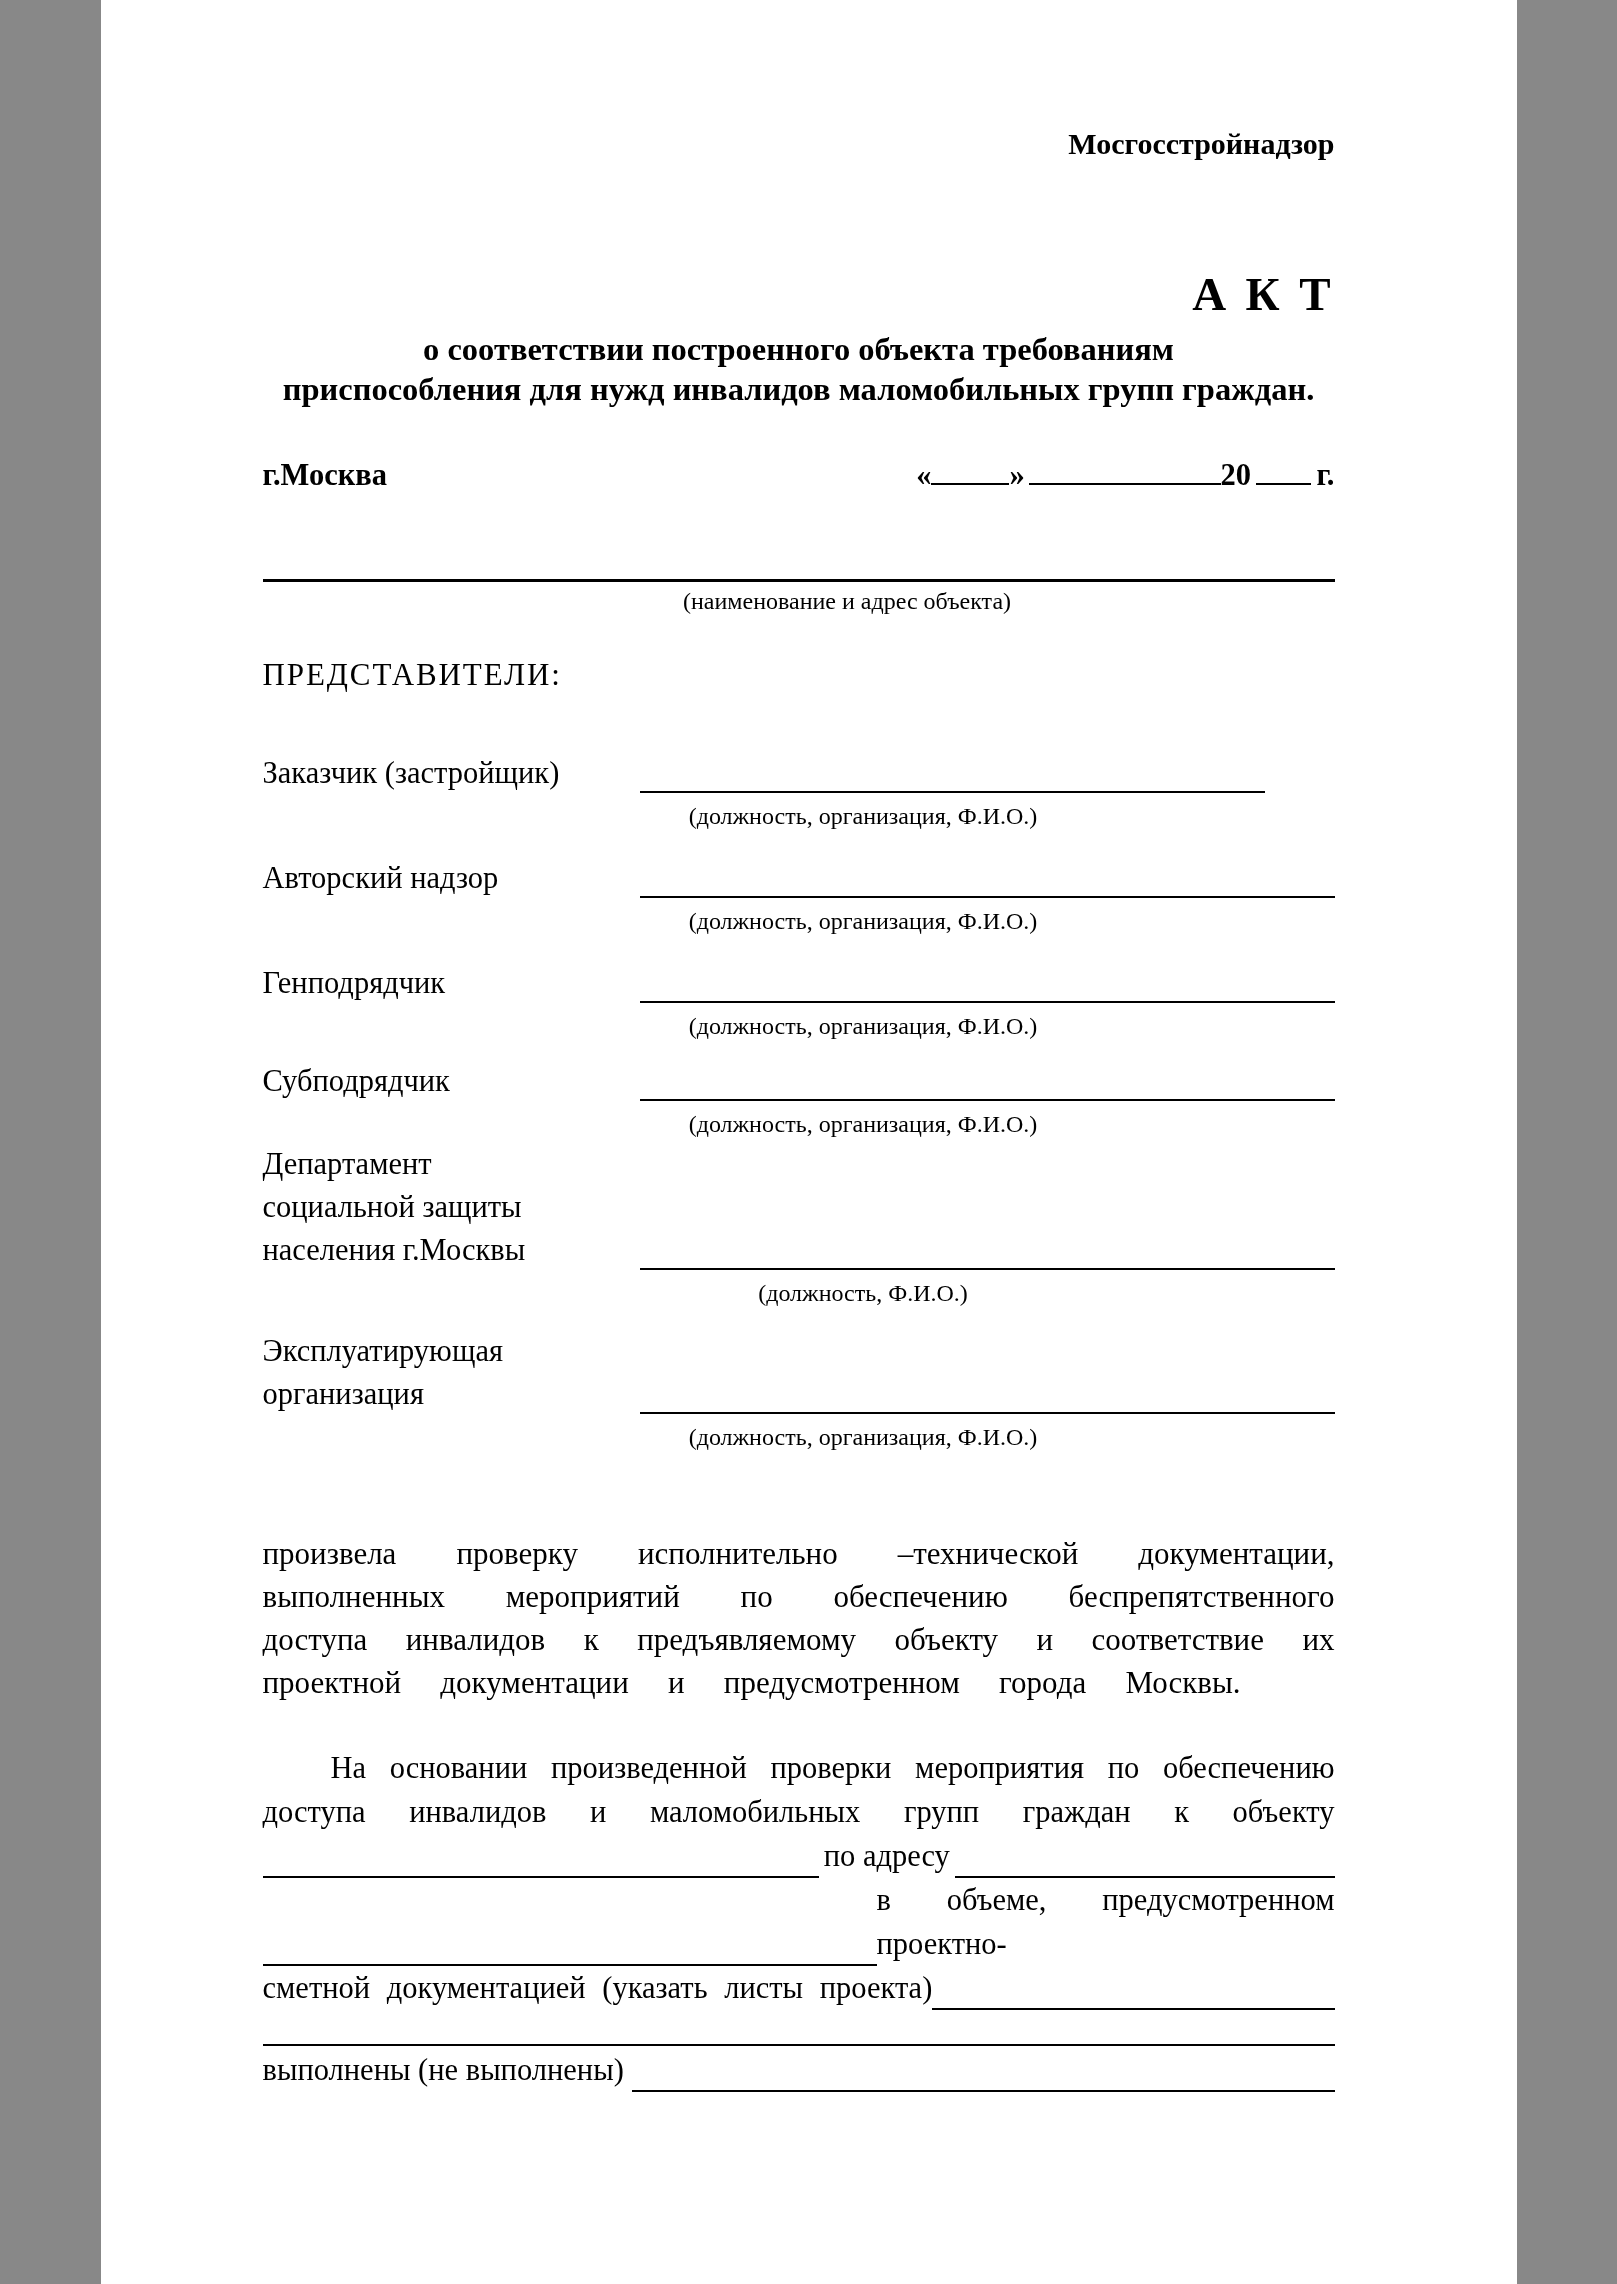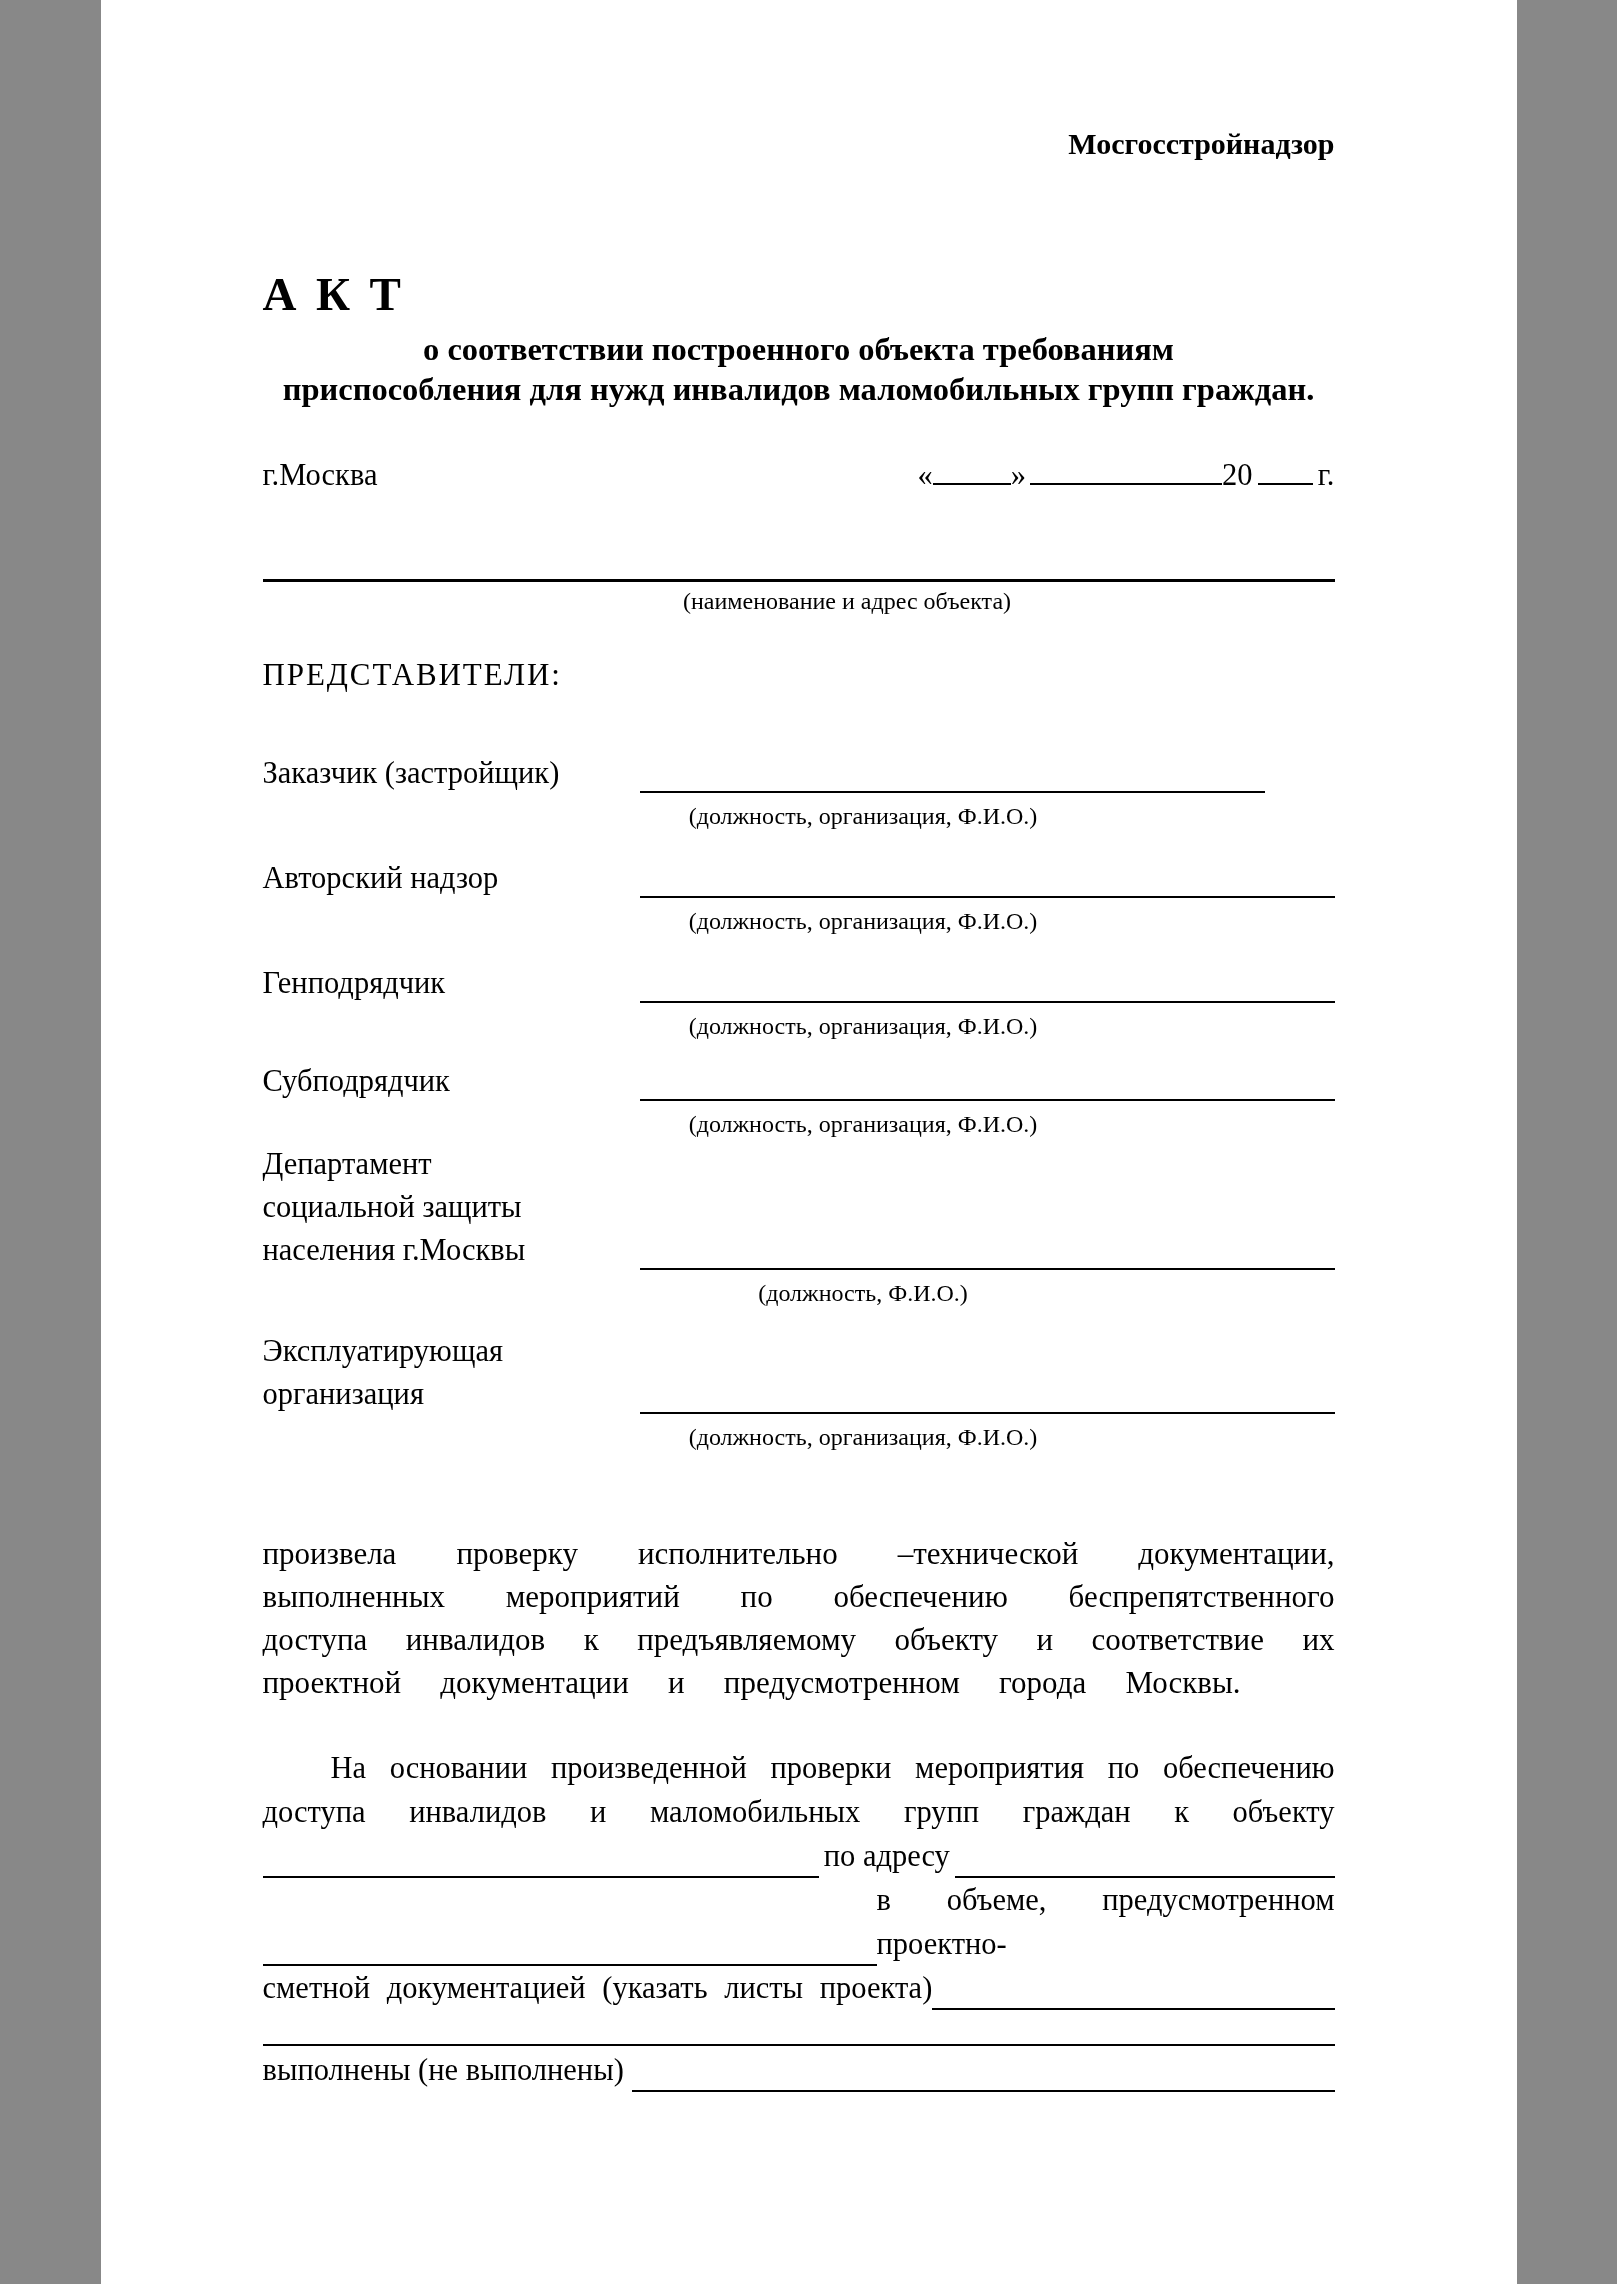--- a/index.html
+++ b/index.html
@@ -8,24 +8,24 @@
     width:1416px; height:2284px;
     margin:0 auto;
     background:#ffffff;
     color:#000;
     font-family:"Liberation Serif", serif;
     box-sizing:border-box;
     padding:127px 182px 39px 162px;
     overflow:hidden;
   }
   .org { text-align:right; font-weight:bold; font-size:30px; line-height:34px; }
-  .title { text-align:left; font-weight:bold; font-size:47px; line-height:52px; letter-spacing:3.9px; margin-top:107px; }
+  .title { text-align:right; font-weight:bold; font-size:47px; line-height:52px; letter-spacing:3.9px; margin-top:107px; }
   .sub { text-align:center; font-weight:bold; font-size:32.5px; line-height:40px; }
   .sub1 { margin-top:9px; }
-  .place-date { display:flex; justify-content:space-between; align-items:baseline; font-weight:normal; font-size:30.5px; line-height:39px; margin-top:47px; }
+  .place-date { display:flex; justify-content:space-between; align-items:baseline; font-weight:bold; font-size:30.5px; line-height:39px; margin-top:47px; }
   .datewrap { white-space:nowrap; }
   .blank { display:inline-block; border-bottom:2.6px solid #000; height:5.2px; }
   .b-day { width:78px; } .b-month { width:192px; margin-left:3.9px; } .b-year { width:55px; margin:0 5.2px; }
 
   .obj-line { border-bottom:3.2px solid #000; margin-top:84px; height:0; }
   .obj-caption { text-align:center; font-size:24px; line-height:29px; margin-top:5.2px; padding-left:97px; }
 
   .reps-heading { font-size:31px; line-height:39px; margin-top:39px; letter-spacing:1.9px; }
 
   .rep-row { display:flex; }

